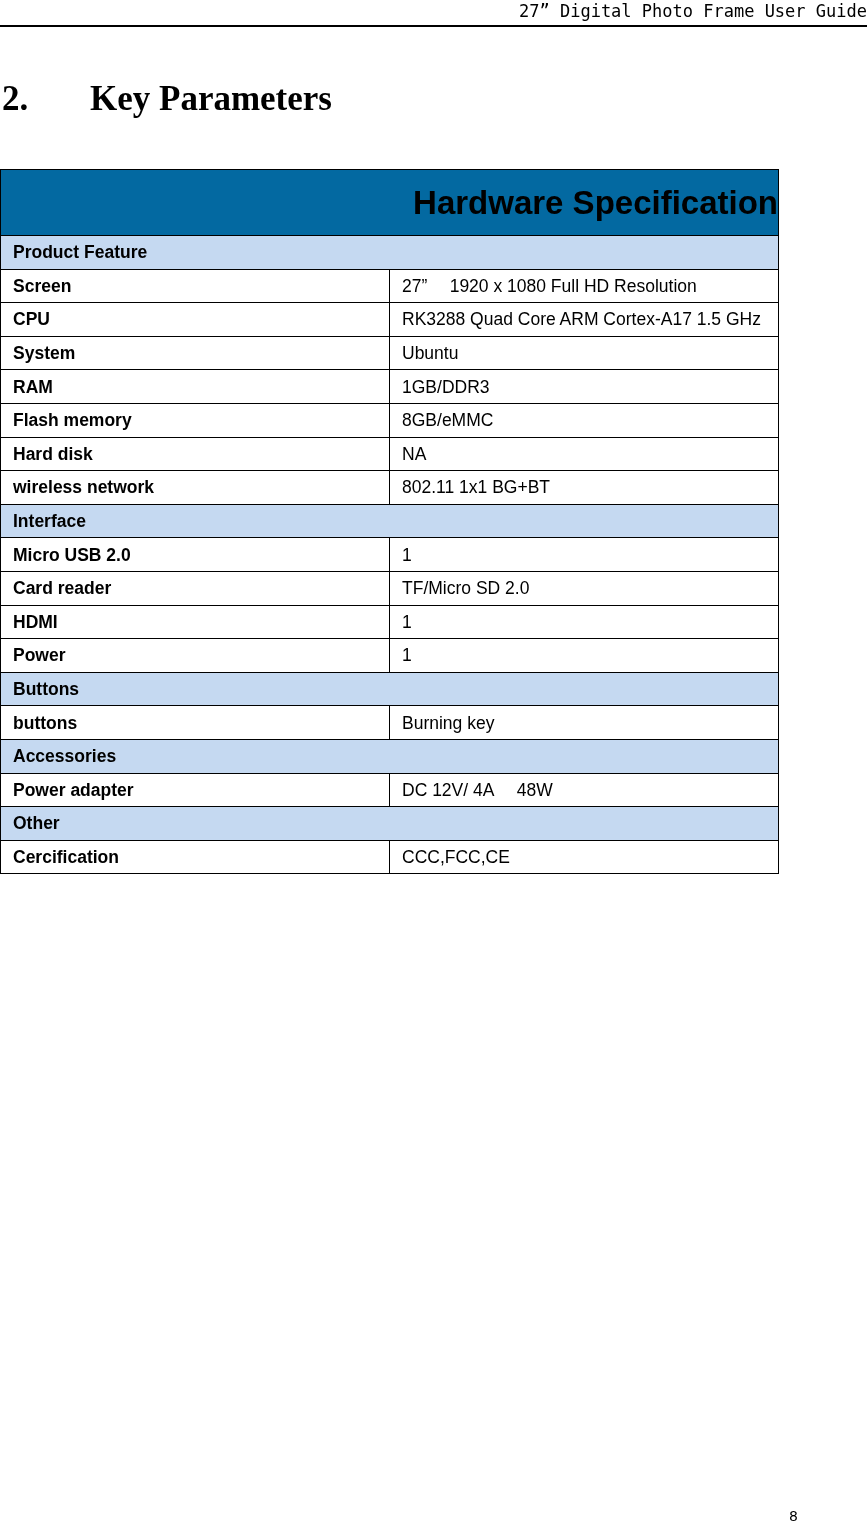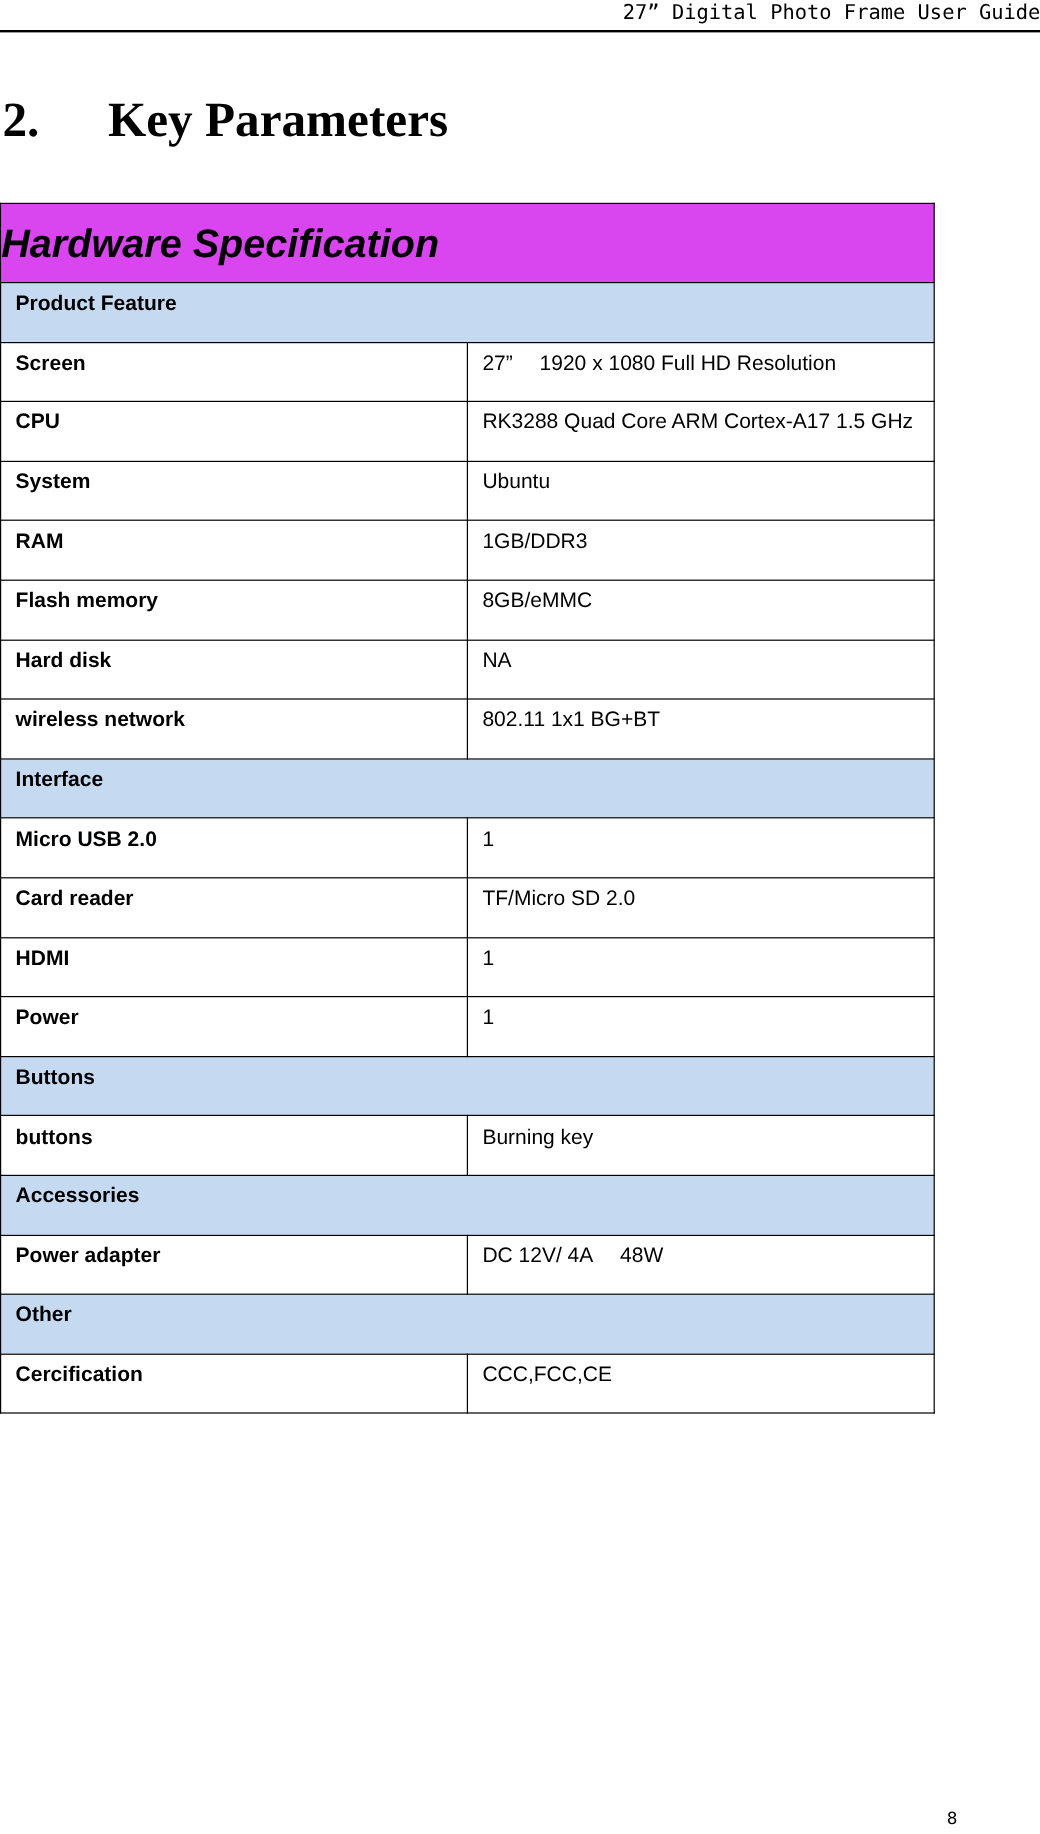--- a/index.html
+++ b/index.html
@@ -1,25 +1,25 @@
 <!DOCTYPE html>
 <html><head>
 <meta charset="utf-8">
 <style>
   html, body { margin:0; padding:0; background:#ffffff; }
   body { width:867px; height:1528px; position:relative; overflow:hidden; font-family:"Liberation Sans", sans-serif; color:#000; }
   .running-header { position:absolute; left:0; top:0; width:867px; height:24px; text-align:right; font-family:"DejaVu Sans Mono","Liberation Mono", monospace; font-size:17px; line-height:22px; letter-spacing:0; }
   .header-rule { position:absolute; left:0; top:25px; width:867px; height:2px; background:#000; }
-  .section-title { position:absolute; left:2px; top:74px; font-family:"Liberation Serif", serif; font-weight:bold; font-size:41px; line-height:50px; white-space:nowrap; }
+  .section-title { position:absolute; left:2px; top:74px; font-family:"Liberation Serif", serif; font-weight:bold; font-size:35px; line-height:50px; white-space:nowrap; }
   .section-title .num { display:inline-block; width:88px; }
   table.spec { position:absolute; left:0; top:169px; width:779px; border-collapse:collapse; table-layout:fixed; }
-  table.spec td { border:1px solid #000; padding:0 0 16px 12px; font-size:17.5px; height:32.6px; line-height:18px; white-space:nowrap; overflow:hidden; }
+  table.spec td { border:1px solid #000; padding:0 0 0 12px; font-size:17.5px; height:32.6px; line-height:18px; white-space:nowrap; overflow:hidden; }
   table.spec td.label { font-weight:bold; width:311px;margin-top:39px; }
   table.spec td.value { padding-left:12px; }
-  tr.title-row td { background:#d946ef; height:65px; text-align:left; font-weight:bold; font-size:33px; padding:0; color:#000;font-style:italic; }
+  tr.title-row td { background:#0369a1; height:65px; text-align:right; font-weight:bold; font-size:33px; padding:0; color:#000; }
   tr.group-row td { background:#c5d9f1; font-weight:bold; }
   .page-num { position:absolute; left:789px; top:1508px; font-family:"DejaVu Sans", sans-serif; font-size:14px; }
 </style>
 </head>
 <body>
 
 <div class="running-header">27” Digital Photo Frame User Guide</div>
 <div class="header-rule"></div>
 
 <div class="section-title"><span class="num">2.</span><span>Key Parameters</span></div>

